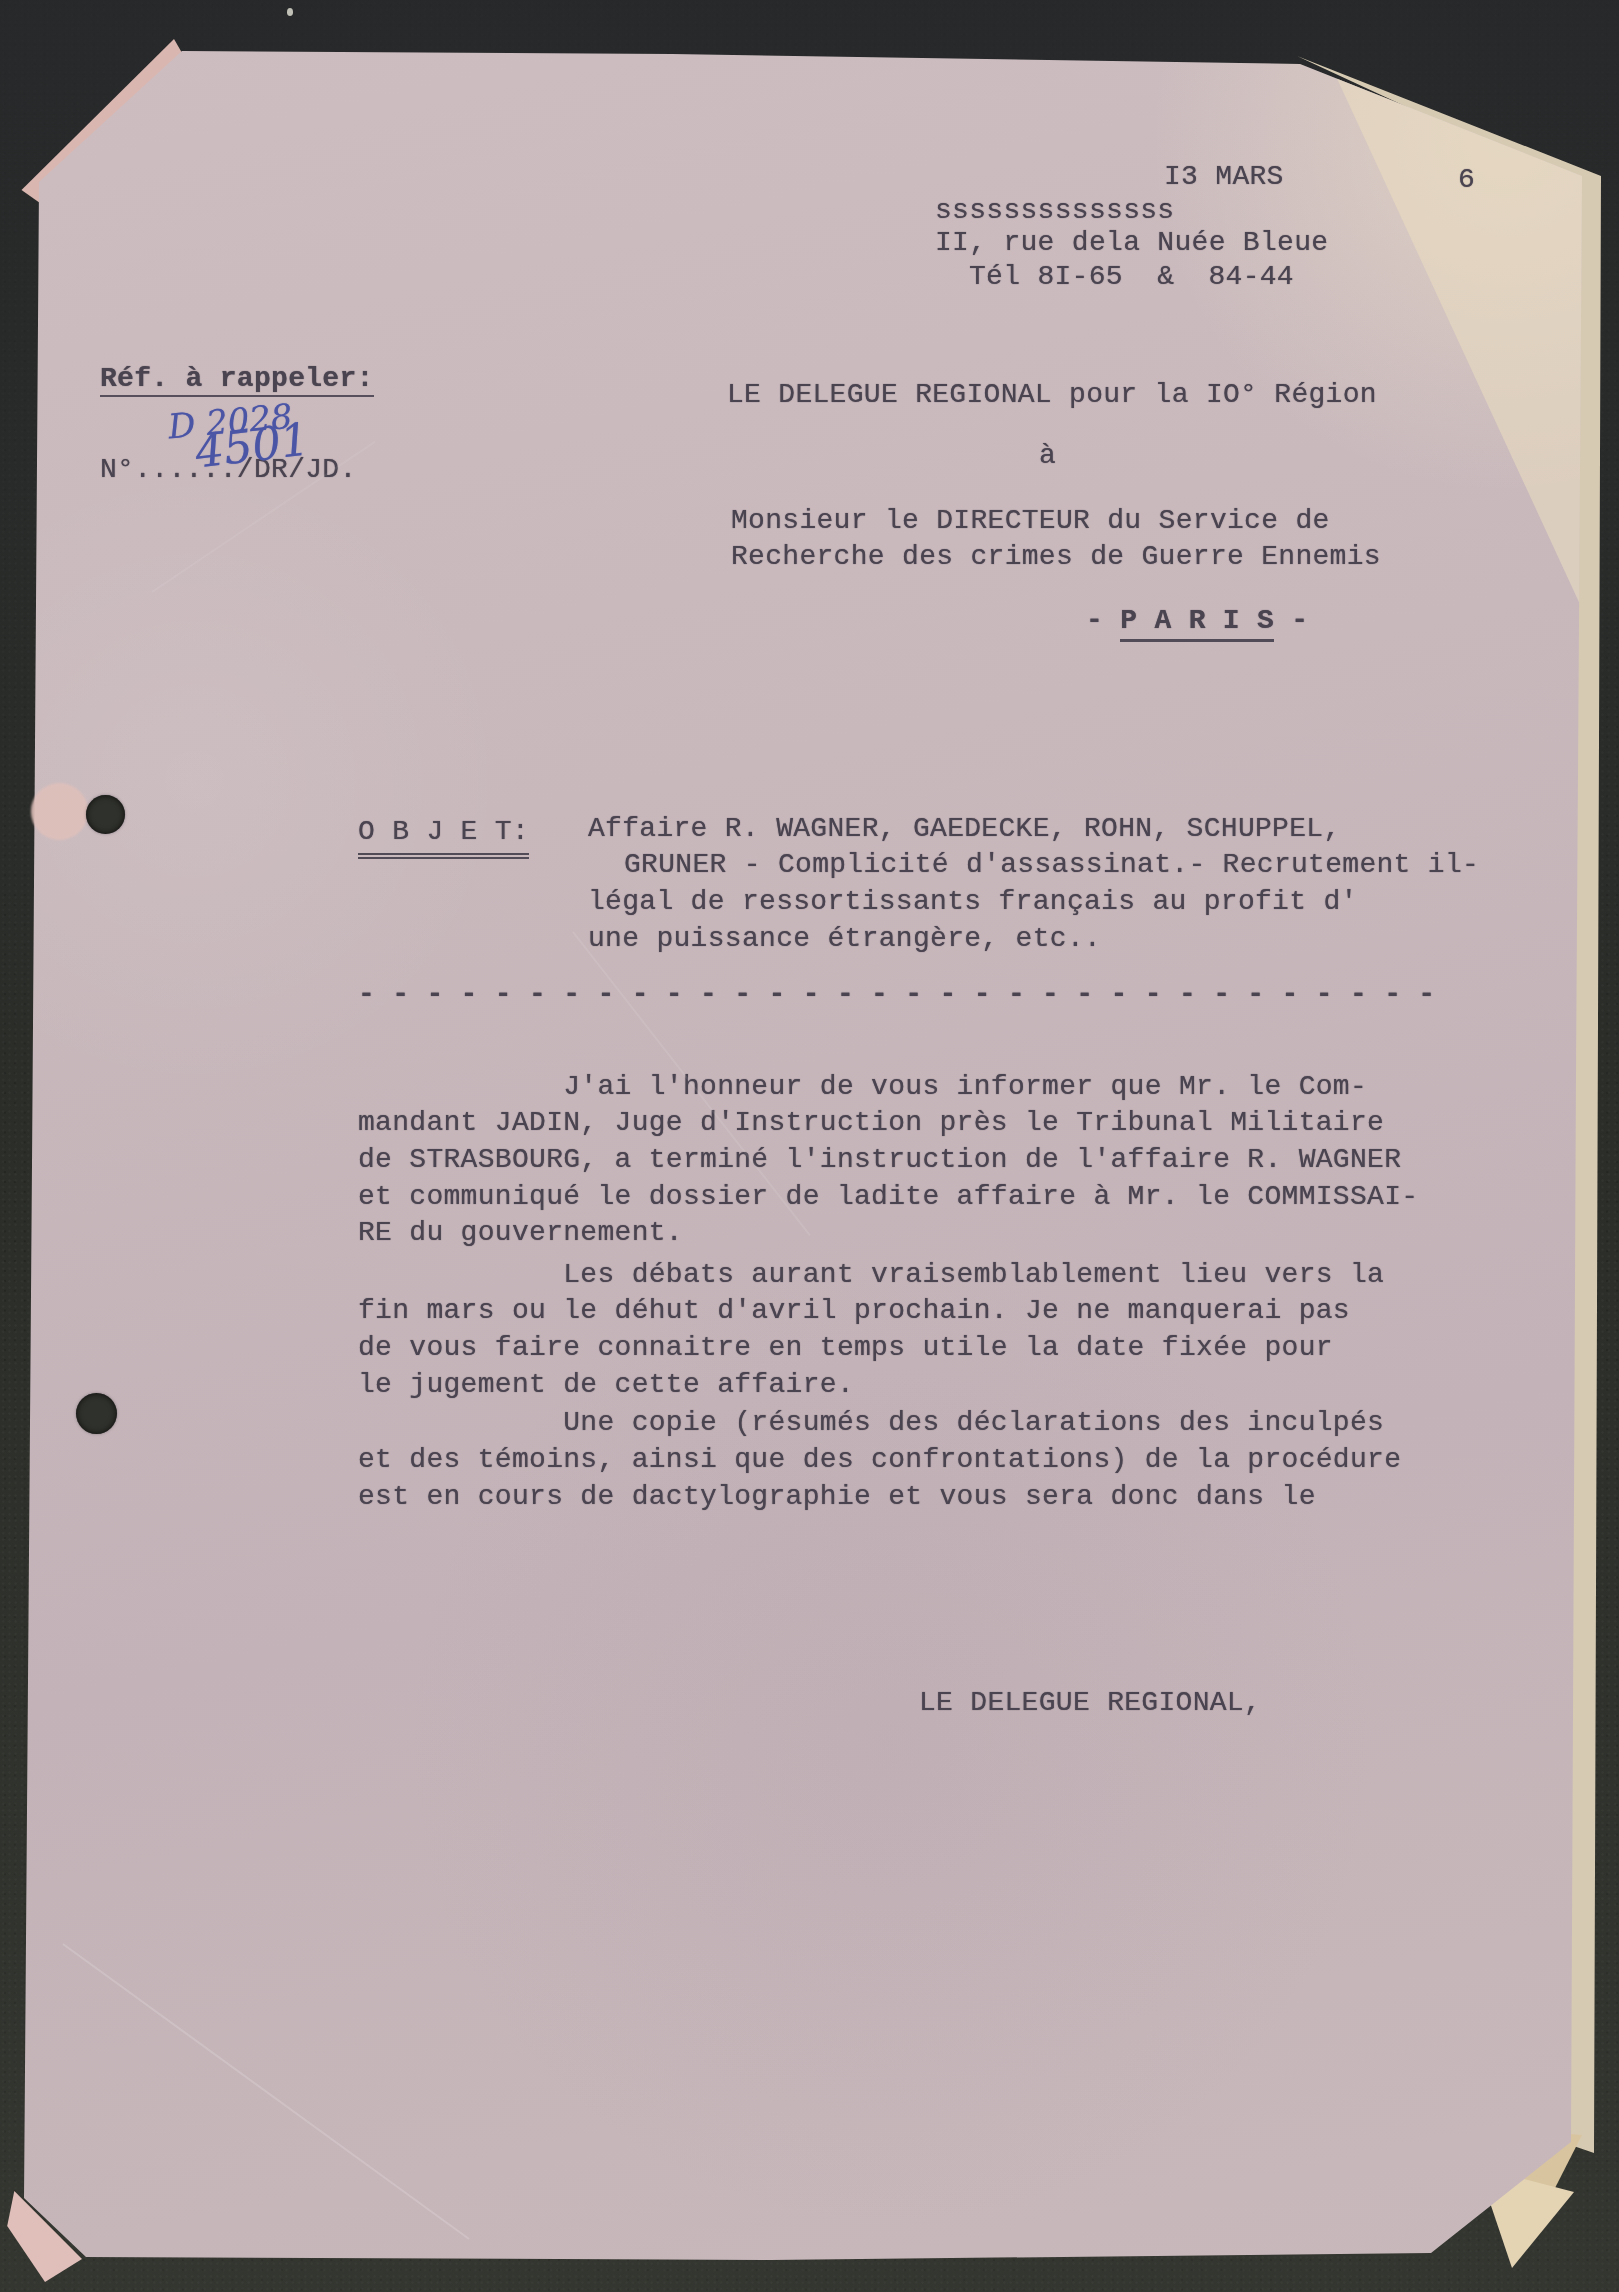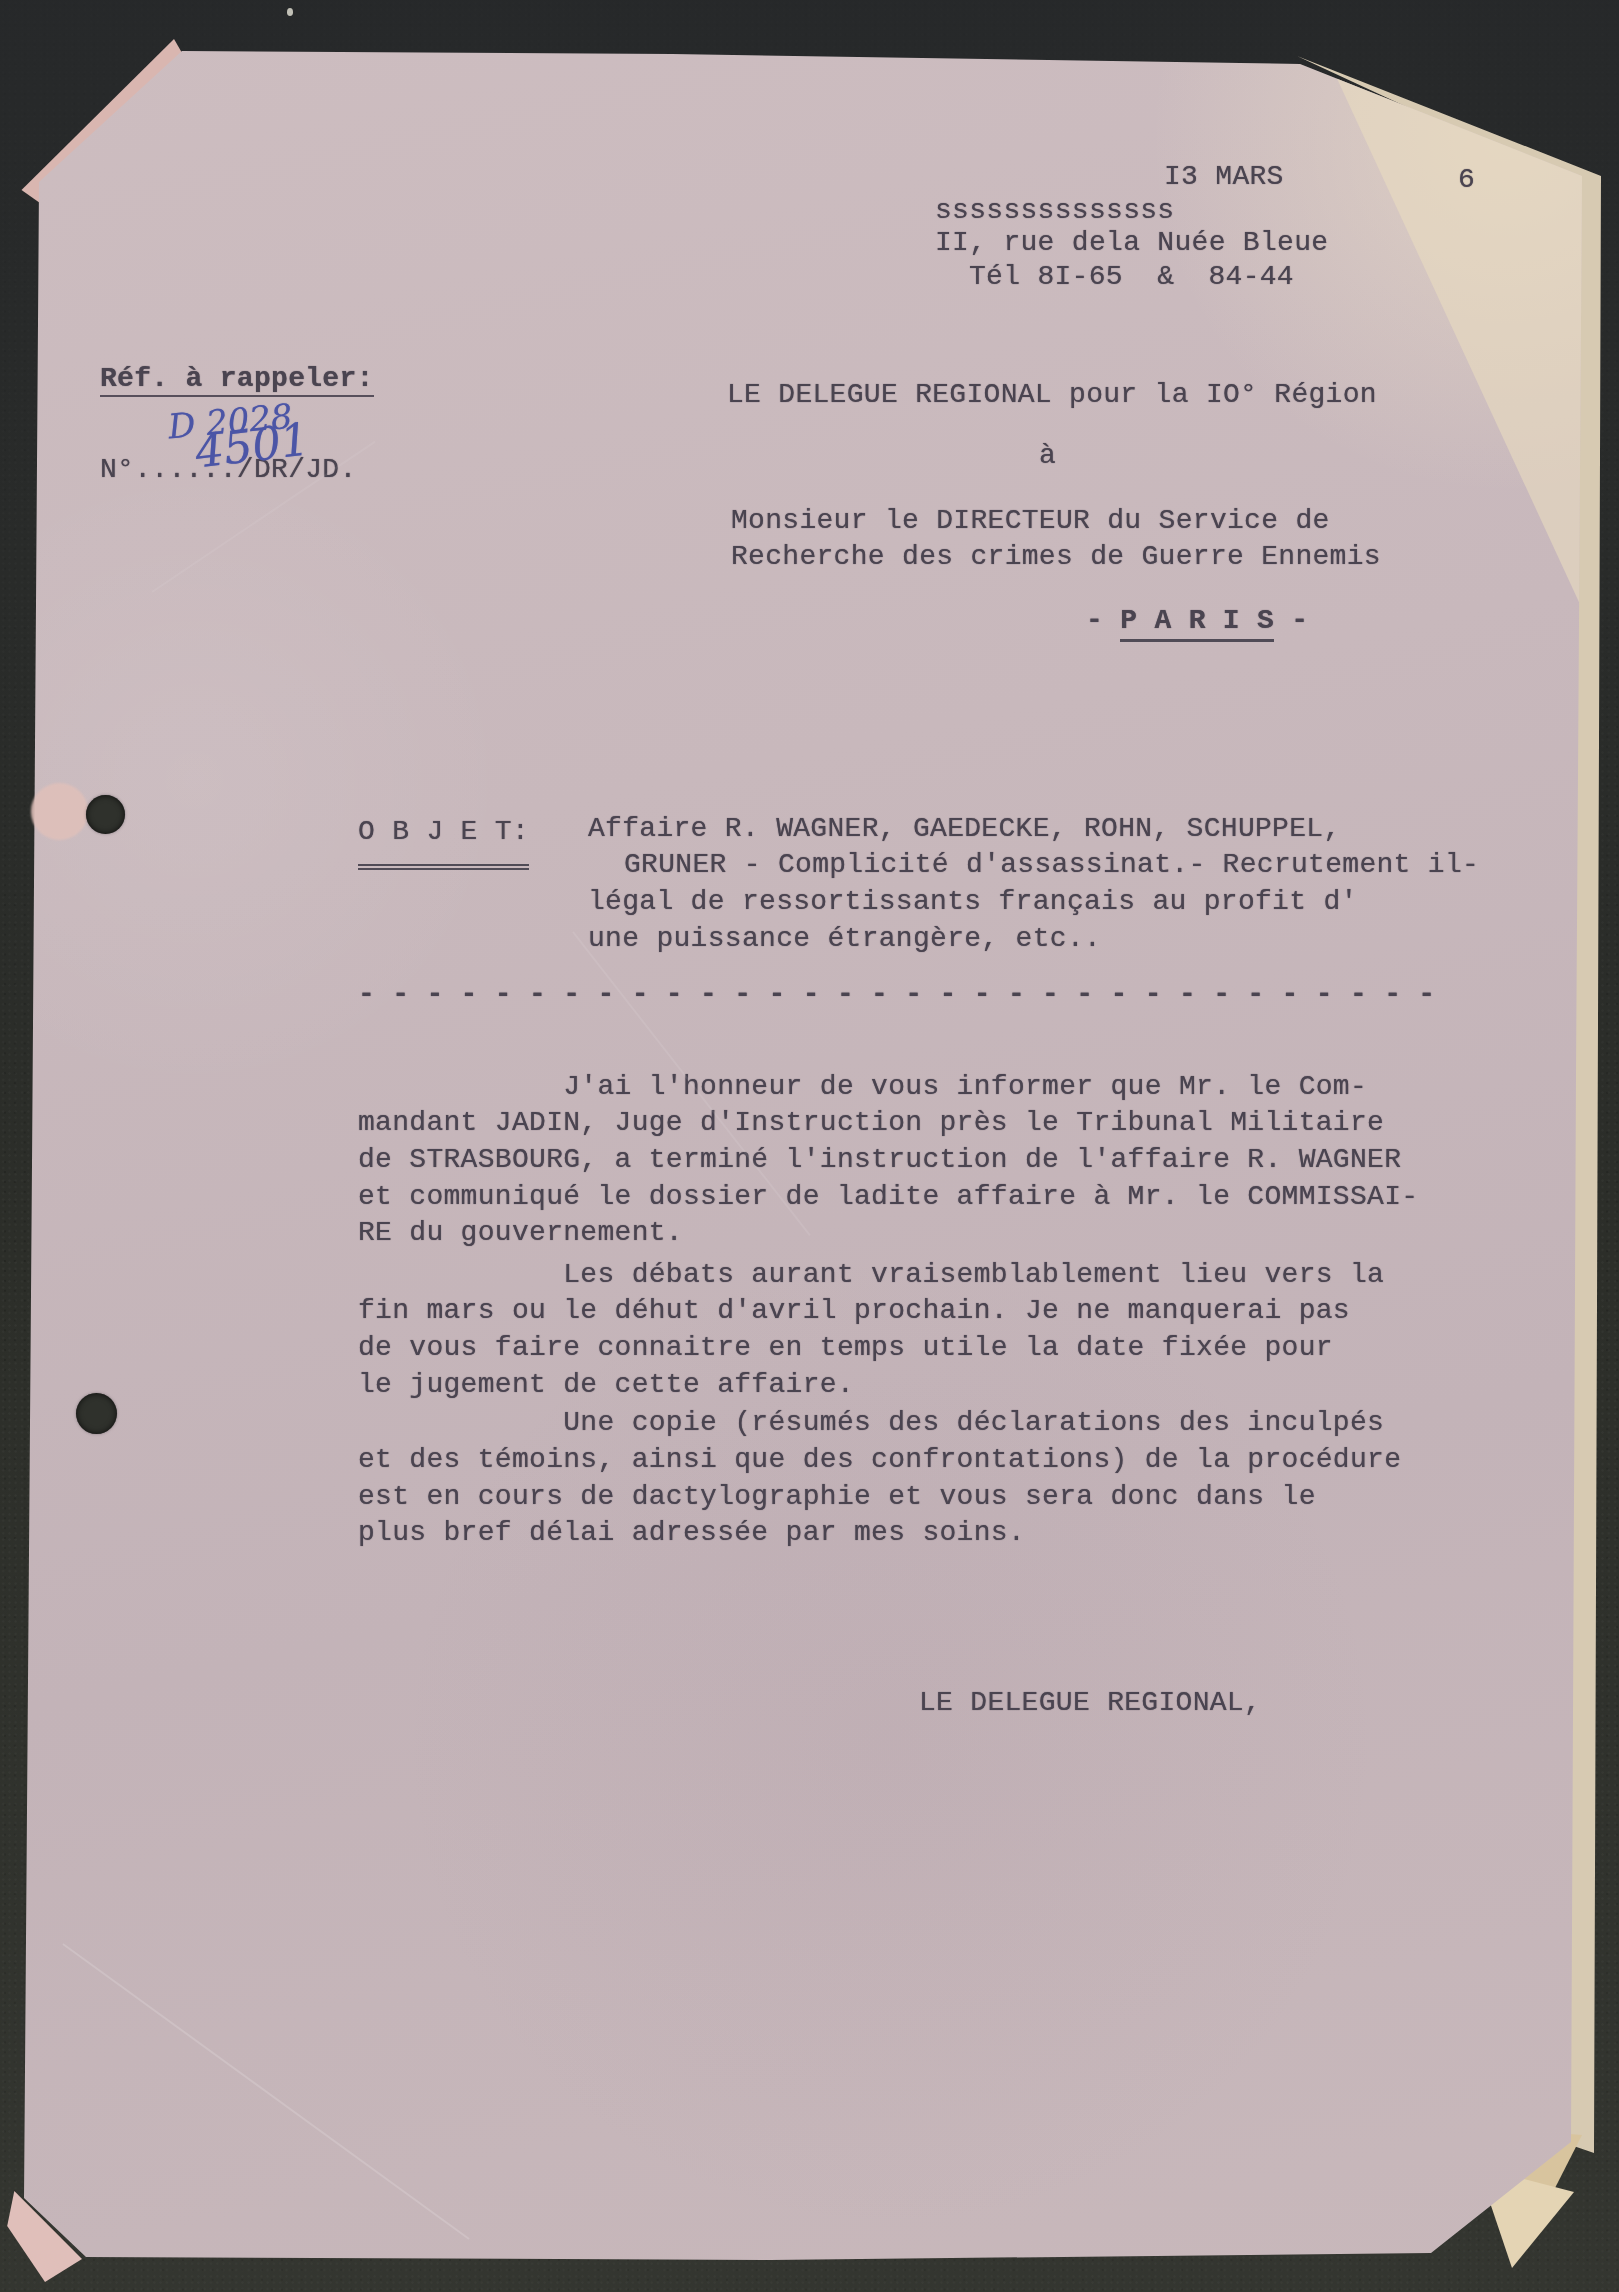--- a/index.html
+++ b/index.html
@@ -32,21 +32,21 @@
   }
   .tw{
     position:absolute;white-space:pre;
     font-family:"Liberation Mono", monospace;
     font-size:28px;line-height:37px;letter-spacing:0.3px;
     color:#4a4450;
     text-shadow:0 0 1.1px rgba(72,64,76,0.8);
   }
   .b{font-weight:700;}
   .u{border-bottom:2.7px solid rgba(74,68,80,.9);padding-bottom:0.9px;}
-  .uu{border-bottom:6.3px double rgba(74,68,80,.95);padding-bottom:17px;}
+  .uu{border-bottom:6.3px double rgba(74,68,80,.95);padding-bottom:6px;}
   .city-u{border-bottom:3.6px solid rgba(74,68,80,.95);padding-bottom:2.7px;}
   .hand{
     position:absolute;white-space:pre;
     font-family:"DejaVu Serif", serif;font-style:italic;
     color:#4b55a6;text-shadow:0 0 0.9px rgba(75,85,166,.6);
   }
   .hole{position:absolute;border-radius:50%;background:#2f312c;z-index:5;
         box-shadow:inset 0 0 6.3px rgba(0,0,0,.75), 0 0 2.7px rgba(60,54,62,.5);}
   .pink-ring{position:absolute;border-radius:50%;background:#dfc0ba;opacity:.9;z-index:4;filter:blur(0.9px);}
   .crease{position:absolute;height:1.8px;background:rgba(255,255,255,.16);transform-origin:left center;z-index:3;}
@@ -103,21 +103,20 @@
     <div class="tw" style="left:358px;top:1214px;">RE du gouvernement.</div>
 
     <div class="tw" style="left:358px;top:1256px;">            Les débats aurant vraisemblablement lieu vers la</div>
     <div class="tw" style="left:358px;top:1292px;">fin mars ou le déhut d'avril prochain. Je ne manquerai pas</div>
     <div class="tw" style="left:358px;top:1329px;">de vous faire connaitre en temps utile la date fixée pour</div>
     <div class="tw" style="left:358px;top:1366px;">le jugement de cette affaire.</div>
 
     <div class="tw" style="left:358px;top:1404px;">            Une copie (résumés des déclarations des inculpés</div>
     <div class="tw" style="left:358px;top:1441px;">et des témoins, ainsi que des confrontations) de la procédure</div>
     <div class="tw" style="left:358px;top:1478px;">est en cours de dactylographie et vous sera donc dans le</div>
-    <div class="tw" style="left:358px;top:1514px;">plus bref délai adressée par mes soins.</div>
 
     <div class="tw" style="left:919px;top:1684px;">LE DELEGUE REGIONAL,</div>
   </div>
 
   <div class="pink-ring" style="left:31px;top:783px;width:57px;height:57px;"></div>
   <div class="hole" style="left:86px;top:795px;width:39px;height:39px;"></div>
   <div class="hole" style="left:76px;top:1393px;width:41px;height:41px;"></div>
 
 </div>
 

